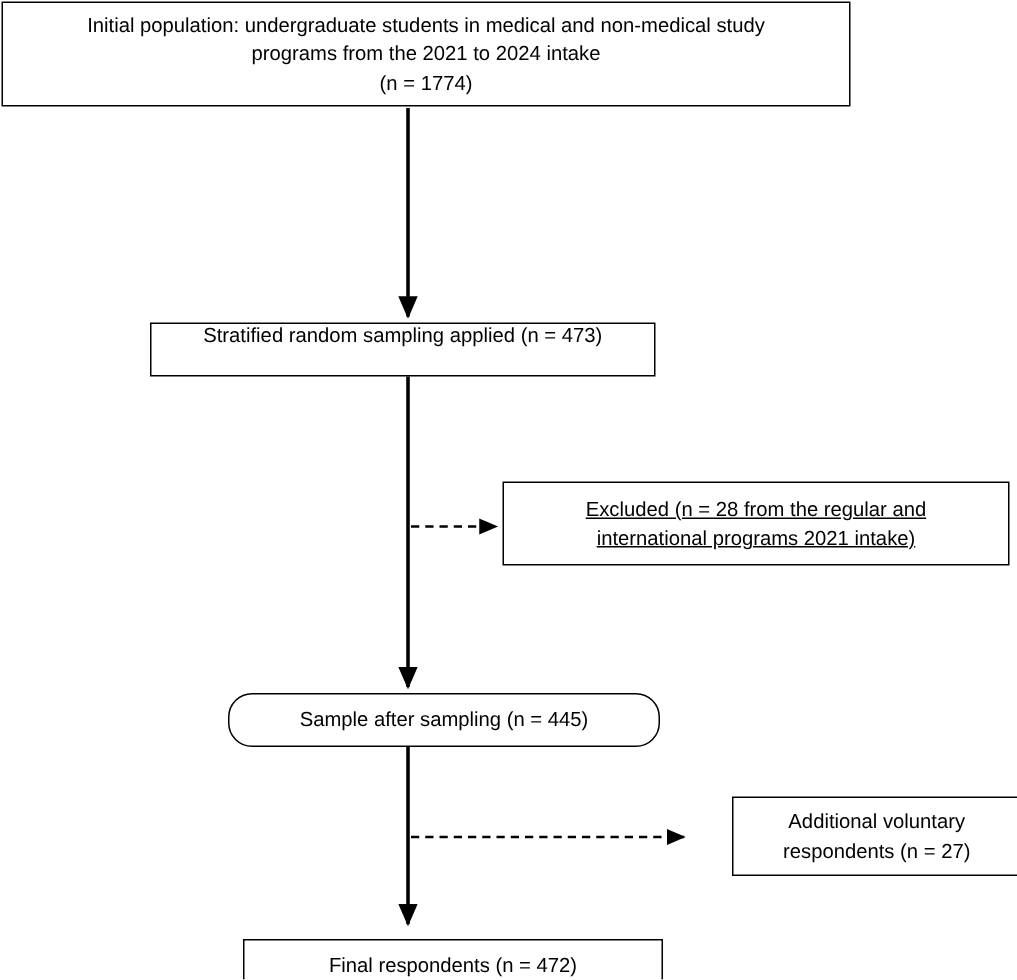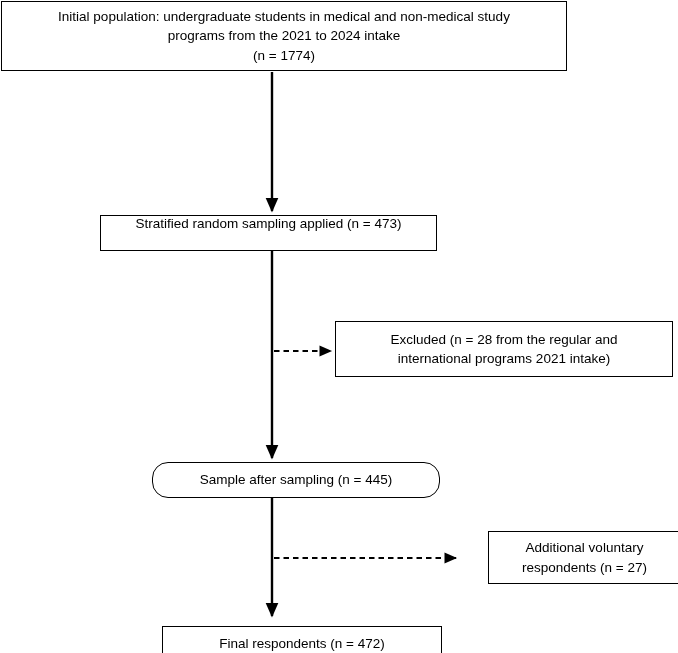--- a/index.html
+++ b/index.html
@@ -37,21 +37,21 @@
     white-space: pre-line;
   }
   
   #node-initial-population {
     left: 1px;  top: 1px;  width: 566px;  height: 70px;
   }
   #node-stratified-sampling {
     left: 100px; top: 215px; width: 337px; height: 33px; align-items: flex-end;
   }
   #node-excluded {
-    left: 335px; top: 321px; width: 338px; height: 56px;
+    left: 335px; top: 321px; width: 338px; height: 56px; text-decoration: underline;
   }
   #node-sample-after {
     left: 152px; top: 462px; width: 288px; height: 33px; border-radius: 16px;
   }
   #node-additional-voluntary {
     left: 461px; top: 531px; width: 193px; height: 53px; margin-left: 27px;
   }
   #node-final-respondents {
     left: 162px; top: 596px; width: 280px; height: 32px; margin-top: 30px;
   }

